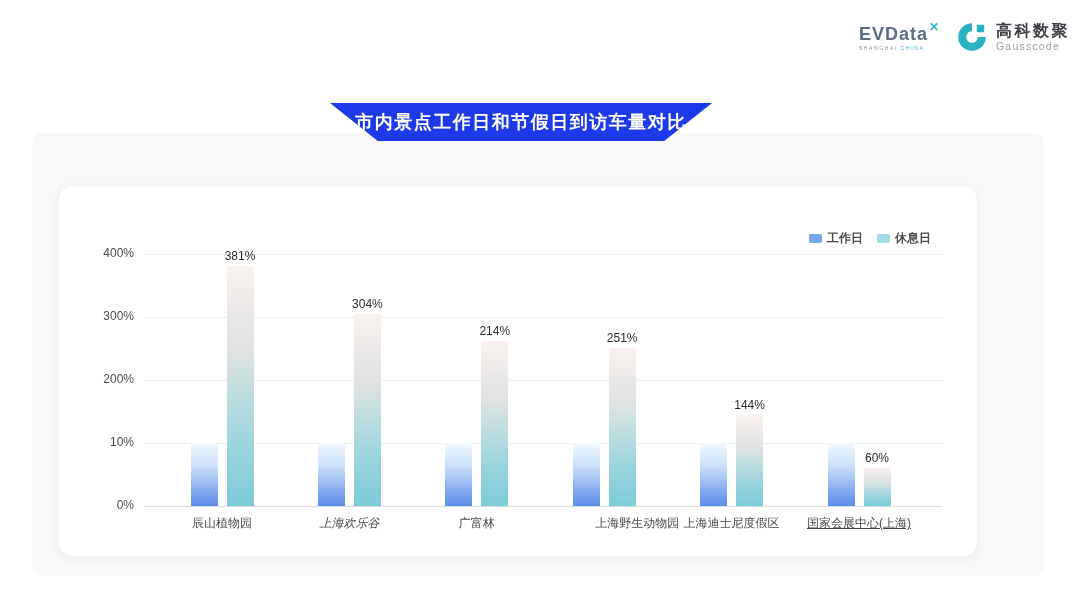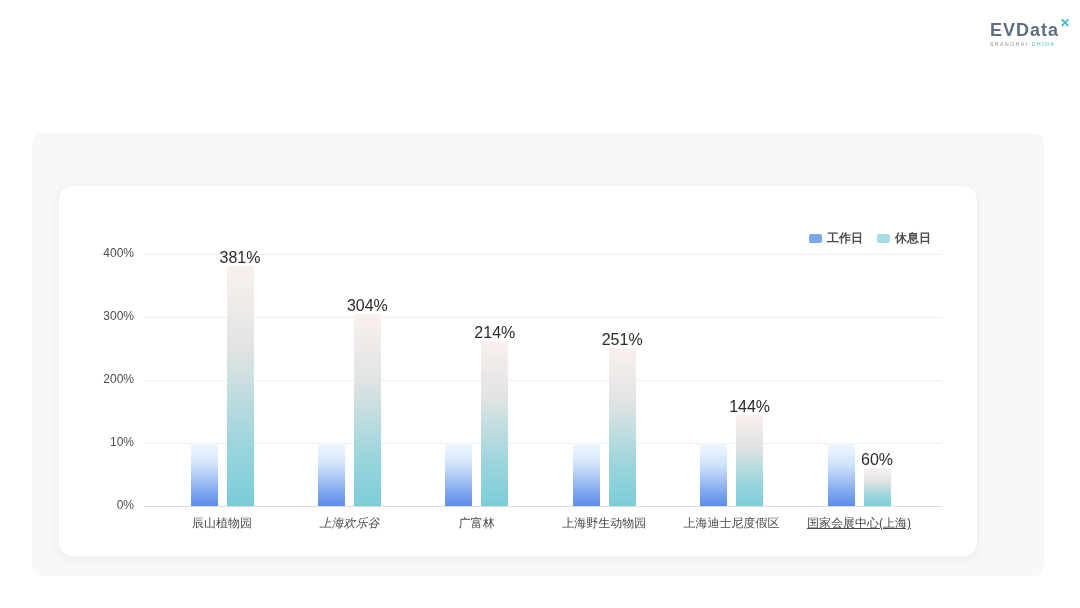--- a/index.html
+++ b/index.html
@@ -41,44 +41,59 @@
   
   .chart { position:absolute; inset:0; }
   .gridline { position:absolute; left:85px; right:35px; height:1px; background:#ededef; }
   .gridline.axis { background:#dcdcdf; }
   .ytick { position:absolute; left:0; width:75px; text-align:right;
     font-size:12px; color:#4c4c4c; }
   .bar { position:absolute; width:27px; }
   .bar-workday { background:linear-gradient(180deg,#f1f8fe 0%,#cfe2fa 35%,#86abef 75%,#5b8de9 100%); }
   .bar-restday { background:linear-gradient(180deg,#faf1ef 0%,#e0e3e2 35%,#9ad5dc 75%,#7cccd8 100%); }
   .bar-value { position:absolute; width:60px; text-align:center;
-    font-size:16px; color:#2b2b2b; }
+    font-size:12px; color:#2b2b2b; }
   .xlabel { position:absolute; width:150px; text-align:center;
     font-size:12px; color:#4a4a4a; }
 </style>
 </head>
 <body>
 
 <div class="page">
 
   <div class="logos">
     <div class="evdata">
       <div class="evdata-row">
         <span class="evdata-word">EVData</span>
         <span class="evdata-x">✕</span>
       </div>
       <div class="evdata-sub">
         <span class="s1">SHANGHAI</span>
         <span class="s2">CHINA</span>
       </div>
     </div>
+    <div class="gauss">
+      <span>
+        <svg class="gauss-icon" viewBox="0 0 32 32">
+          <path d="M16 3 A13 13 0 1 0 29 16 L21.5 16 A5.5 5.5 0 1 1 16 10.5 Z" fill="#2ab1c4"></path>
+          <rect x="20.5" y="4.5" width="7" height="7" rx="1.2" fill="#2ab1c4"></rect>
+        </svg>
+      </span>
+      <div class="gauss-text">
+        <div class="gauss-cn">高科数聚</div>
+        <div class="gauss-en">Gausscode</div>
+      </div>
+    </div>
   </div>
 
   <div class="panel"></div>
 
+  <div class="banner">
+    <span>市内景点工作日和节假日到访车量对比</span>
+  </div>
 
   <div class="card">
     <div class="legend" id="legend">
         <div class="legend-item">
           <span class="legend-swatch" style="background: rgb(122, 167, 234);"></span>
           <span class="legend-label">工作日</span>
         </div>
         <div class="legend-item">
           <span class="legend-swatch" style="background: rgb(166, 218, 228);"></span>
           <span class="legend-label">休息日</span>
@@ -103,21 +118,21 @@
         <div class="bar bar-restday" style="left: 294.9px; top: 128.48px; height: 191.52px;"></div>
         <div class="bar-value" style="left: 278.4px; top: 111.48px;">304%</div>
         <div class="xlabel" style="left: 215.4px; top: 329px; font-style: italic;">上海欢乐谷</div>
         <div class="bar bar-workday" style="left: 386.3px; top: 257px; height: 63px;"></div>
         <div class="bar bar-restday" style="left: 422.3px; top: 154.94px; height: 165.06px;"></div>
         <div class="bar-value" style="left: 405.8px; top: 137.94px;">214%</div>
         <div class="xlabel" style="left: 342.8px; top: 329px;">广富林</div>
         <div class="bar bar-workday" style="left: 513.7px; top: 257px; height: 63px;"></div>
         <div class="bar bar-restday" style="left: 549.7px; top: 161.87px; height: 158.13px;"></div>
         <div class="bar-value" style="left: 533.2px; top: 144.87px;">251%</div>
-        <div class="xlabel" style="left: 470.2px; top: 329px;">上海野生动物园</div>
+        <div class="xlabel" style="left: 470.2px; top: 329px; text-align: right;">上海野生动物园</div>
         <div class="bar bar-workday" style="left: 641.1px; top: 257px; height: 63px;"></div>
         <div class="bar bar-restday" style="left: 677.1px; top: 229.28px; height: 90.72px;"></div>
         <div class="bar-value" style="left: 660.6px; top: 212.28px;">144%</div>
         <div class="xlabel" style="left: 597.6px; top: 329px;">上海迪士尼度假区</div>
         <div class="bar bar-workday" style="left: 768.5px; top: 257px; height: 63px;"></div>
         <div class="bar bar-restday" style="left: 804.5px; top: 282.2px; height: 37.8px;"></div>
         <div class="bar-value" style="left: 788px; top: 265.2px;">60%</div>
         <div class="xlabel" style="left: 725px; top: 329px; text-decoration: underline;">国家会展中心(上海)</div>
       </div>
   </div>

